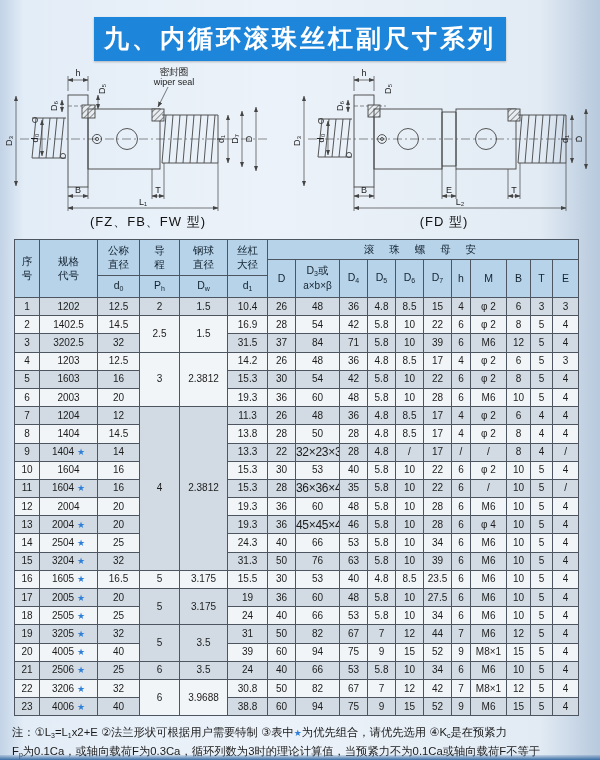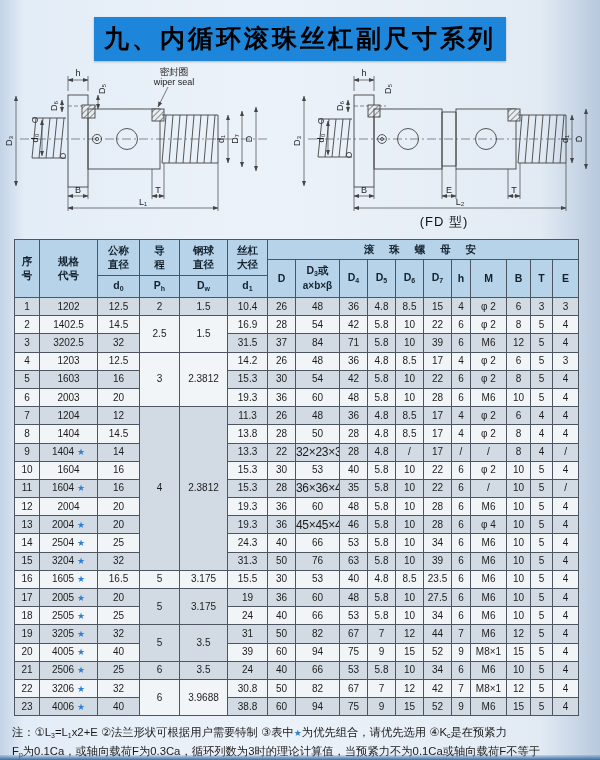--- a/index.html
+++ b/index.html
@@ -4,38 +4,38 @@
 <style>
   html,body{margin:0;padding:0;}
   .page{
     position:relative;width:600px;height:760px;overflow:hidden;
     font-family:"Liberation Sans","DejaVu Sans",sans-serif;color:#222;
     background:linear-gradient(90deg,#c2d3e6 0%,#e3edf7 4%,#ecf2f9 45%,#e2ebf4 90%,#b7c9dd 100%);
   }
   .page::after{content:"";position:absolute;left:0;right:0;bottom:0;height:5px;
     background:linear-gradient(180deg,rgba(40,90,150,.15),#3a6ea5);pointer-events:none;}
   .title-bar{
-    width:412px;margin:17px auto 4px auto;background:#1e86da;color:#000000;
+    width:412px;margin:17px auto 4px auto;background:#1e86da;color:#ffffff;
     text-align:center;font-size:25px;font-weight:bold;letter-spacing:3px;
     padding:5px 0 6px 0;box-shadow:0 1px 2px rgba(0,0,0,.25);
   }
   .diagram-area{display:flex;justify-content:space-between;padding:0 6px;height:172px;}
   .diagram{display:flex;flex-direction:column;align-items:center;}
   .diagram svg{display:block;}
   .caption{font-size:13px;color:#111;margin-top:-4px;letter-spacing:1px;}
   .dtxt{font-size:9px;fill:#222;}
   .dtxt-cn{font-size:9.5px;fill:#222;}
   .tbl-wrap{padding:2px 10px 0 14px;}
   table.spec{border-collapse:collapse;table-layout:fixed;width:564px;
     font-size:10px;color:#1c1c1c;}
   table.spec th,table.spec td{
     border:1px solid #4c5560;text-align:center;vertical-align:middle;
     padding:1px 0;overflow:hidden;white-space:nowrap;
   }
-  table.spec thead th{background:#b7d3e9;font-weight:bold;font-size:10.5px;line-height:1.25;color:#13222e;}
+  table.spec thead th{background:#b7d3e9;font-weight:normal;font-size:10.5px;line-height:1.25;color:#13222e;}
   th.nut-title{letter-spacing:6px;font-size:11px;height:17px;}
   table.spec tbody td{height:15.2px;line-height:1;}
   tr.odd td{background:#d2dbe3;}
   tr.even td{background:#f2f5f7;}
   td.sm{font-size:12px;letter-spacing:-0.3px;}
   .star{color:#2f7fd6;font-size:9px;}
   sub{font-size:7px;vertical-align:-2px;}
   .notes{margin:7px 10px 0 12px;font-size:11.3px;line-height:1.62;color:#1a1a1a;}
   .notes .nline{white-space:nowrap;}
 </style>
@@ -117,20 +117,21 @@
           <text class="dtxt" transform="rotate(-90 218 74)" x="218" y="74" text-anchor="middle">d₁</text>
           <text class="dtxt" transform="rotate(-90 232 74)" x="232" y="74" text-anchor="middle">D₇</text>
           <text class="dtxt" transform="rotate(-90 246 74)" x="246" y="74" text-anchor="middle">D</text>
           <text class="dtxt" x="72" y="128" text-anchor="middle">B</text>
           <text class="dtxt" x="152" y="128" text-anchor="middle">T</text>
           <text class="dtxt" x="137" y="140" text-anchor="middle">L₁</text>
           <text class="dtxt-cn" x="168" y="10" text-anchor="middle">密封圈</text>
           <text class="dtxt" x="168" y="20" text-anchor="middle">wiper seal</text>
         </g>
       </svg>
+      <div class="caption">(FZ、FB、FW 型)</div>
     </div>
 
     <div class="diagram">
       <svg width="300" height="152" viewBox="0 0 300 152">
         <defs>
           <marker id="awR" markerWidth="8" markerHeight="6" refX="7.5" refY="3" orient="auto-start-reverse">
             <path d="M0,0L8,3L0,6z" fill="#444"></path>
           </marker>
           <pattern id="htR" width="4" height="4" patternUnits="userSpaceOnUse" patternTransform="rotate(45)">
             <rect width="4" height="4" fill="#e8edf2"></rect>

